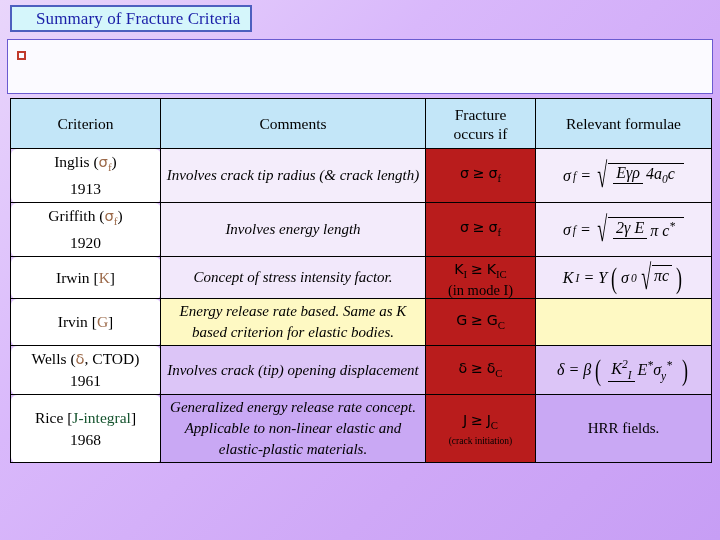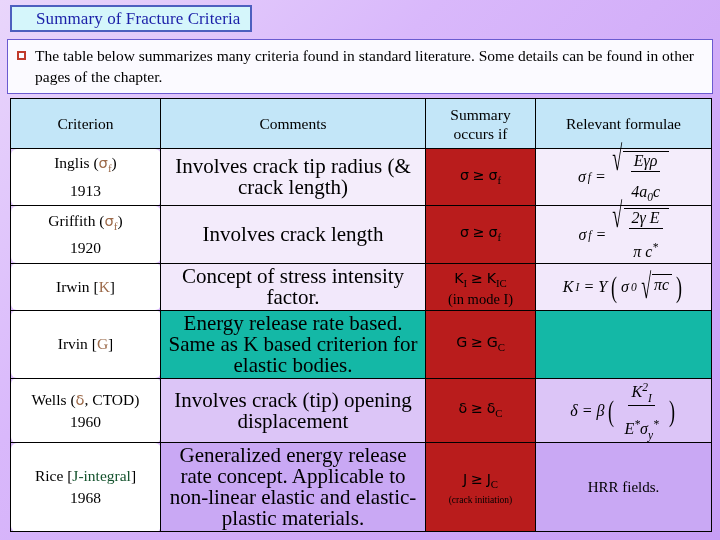--- a/index.html
+++ b/index.html
@@ -108,37 +108,38 @@
 
   
   tbody tr { }
   td.crit {
     background: #ffffff;
     font-size: 15.5px;
     line-height: 22px;
     border-radius: 6px;
   }
   td.comm {
-    font-size: 21px;
+    font-size: 15px;
     line-height: 21px;
+    font-style: italic;
   }
   td.frac {
     background: #b91c1c;
     font-size: 15px;
     line-height: 20px;
   }
   td.form {
     font-size: 15px;
   }
 
   
   tr.r1 td.comm, tr.r1 td.form { background: #f4edfb; }
   tr.r2 td.comm, tr.r2 td.form { background: #f3ebfb; }
   tr.r3 td.comm, tr.r3 td.form { background: #f2e8fb; margin-top: 26px; }
-  tr.r4 td.comm, tr.r4 td.form { background: #14b8a6; }
+  tr.r4 td.comm, tr.r4 td.form { background: #fef9c3; }
   tr.r5 td.comm, tr.r5 td.form { background: #dcc5f7; }
   tr.r6 td.comm, tr.r6 td.form { background: #c9a8f4; }
 
   tr.r6 td.crit { background: #ffffff; }
 
   
   .accent { color: #9c6a4a; }
   .accent-red { color: #14532d; }
 
   .sub { font-size: 0.72em; vertical-align: sub; }
@@ -157,26 +158,25 @@
     font-style: italic;
     font-size: 16px;
     display: inline-flex;
     align-items: center;
     justify-content: center;
     gap: 2px;
     white-space: nowrap;
   }
   .frac-box {
     display: inline-flex;
-    flex-direction: column;
+    flex-direction: row;
     align-items: center;
     vertical-align: middle;
     line-height: 1.05;
     padding: 0 3px;
-    gap: 11px;
   }
   .frac-box .num { border-bottom: 1.2px solid #000; padding: 0 3px 1px 3px; }
   .frac-box .den { padding: 1px 3px 0 3px; }
   .radical {
     display: inline-flex;
     align-items: stretch;
   }
   .radical .sign {
     font-size: 26px;
     font-style: normal;
@@ -200,37 +200,36 @@
 </style>
 </head>
 <body>
 
 <div class="title-box">
   <span class="title-text">Summary of Fracture Criteria</span>
 </div>
 
 <div class="intro-box">
   <span class="bullet-icon"></span>
-  <span class="intro-text">The table below summarizes many criteria found in standard literature. Some details can be found in other pages of the chapter.</span>
 </div>
 
 <div class="tbl-wrap">
 <table class="criteria">
   <colgroup>
     <col class="c-crit">
         <col class="c-comm">
         <col class="c-frac">
         <col class="c-form">
   </colgroup>
   <thead>
     <tr>
       <td>Criterion</td>
       <td>Comments</td>
       <td class="hdr-two-line">
-        <span>Summary</span><br>
+        <span>Fracture</span><br>
         <span>occurs if</span>
       </td>
       <td>Relevant formulae</td>
     </tr>
   </thead>
   <tbody>
 
     <tr class="r1">
       <td class="crit">
         <span>Inglis (</span><span class="accent sym">σ</span><span class="accent sub">f</span><span>)</span><br>
@@ -258,21 +257,21 @@
           </span>
         </span>
       </td>
     </tr>
 
     <tr class="r2">
       <td class="crit">
         <span>Griffith (</span><span class="accent sym">σ</span><span class="accent sub">f</span><span>)</span><br>
         <span>1920</span>
       </td>
-      <td class="comm">Involves crack length</td>
+      <td class="comm">Involves energy length</td>
       <td class="frac">
         <span class="sym">σ</span>
         <span class="sym">≥</span>
         <span class="sym">σ</span><span class="sub">f</span>
       </td>
       <td class="form">
         <span class="math">
           <span>σ</span>
               <span class="sub">f</span>
           <span class="eq">=</span>
@@ -327,21 +326,21 @@
         <span class="sym">G</span>
         <span class="sym">≥</span>
         <span class="sym">G</span><span class="sub">C</span>
       </td>
       <td class="form"></td>
     </tr>
 
     <tr class="r5">
       <td class="crit">
         <span>Wells (</span><span class="accent sym">δ</span><span>, CTOD</span><span>)</span><br>
-        <span>1960</span>
+        <span>1961</span>
       </td>
       <td class="comm">Involves crack (tip) opening displacement</td>
       <td class="frac">
         <span class="sym">δ</span>
         <span class="sym">≥</span>
         <span class="sym">δ</span><span class="sub">C</span>
       </td>
       <td class="form">
         <span class="math">
           <span>δ</span>

